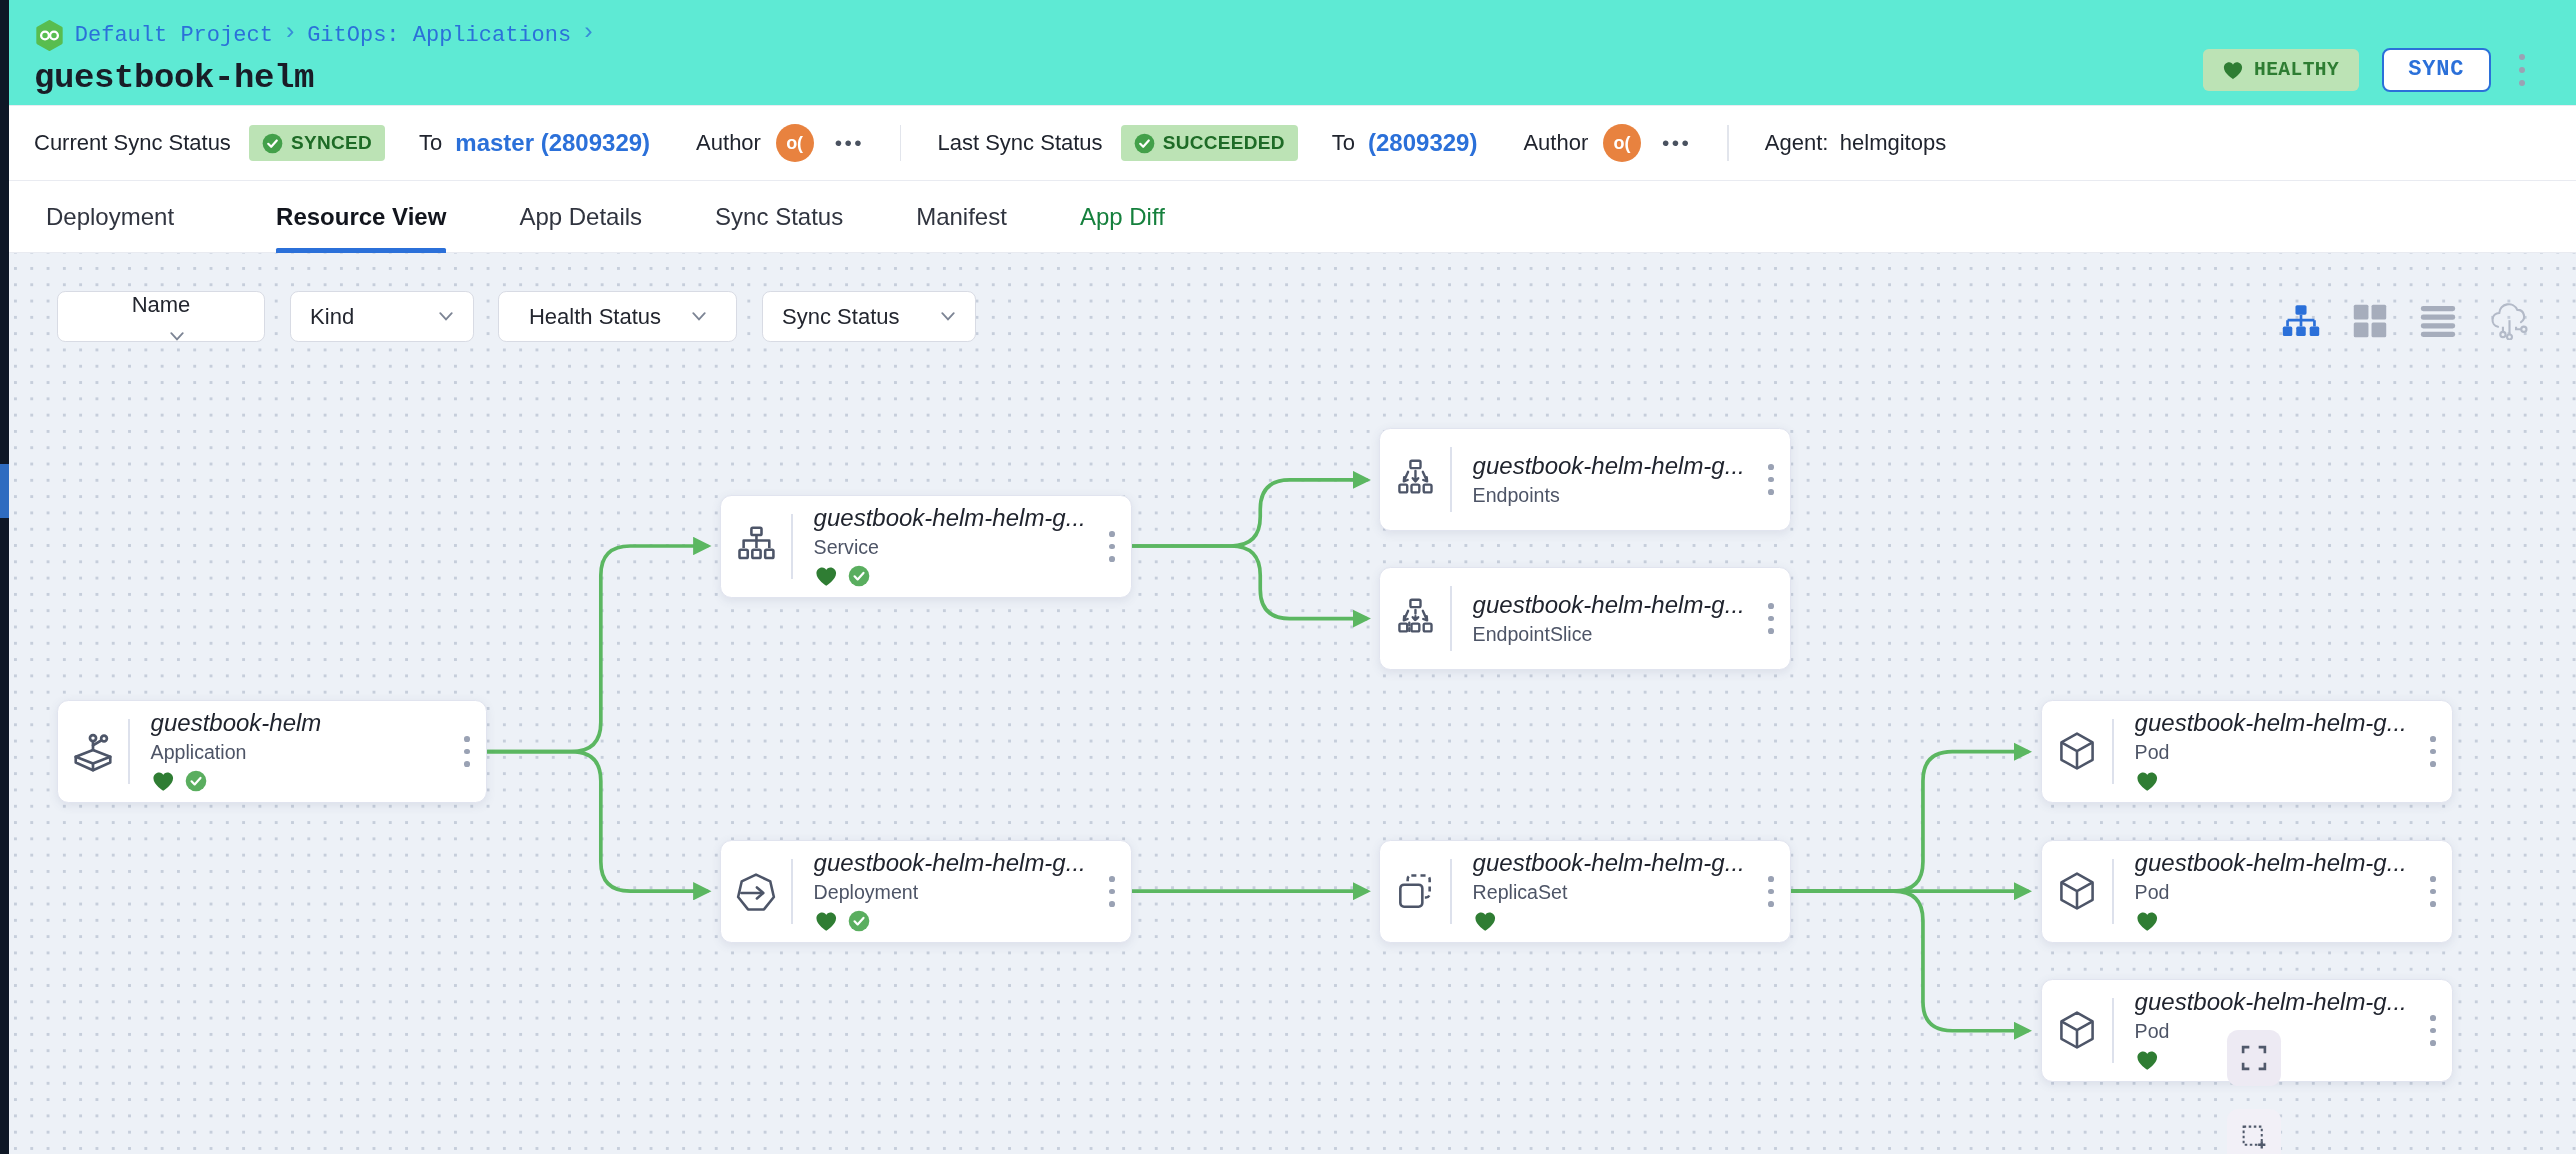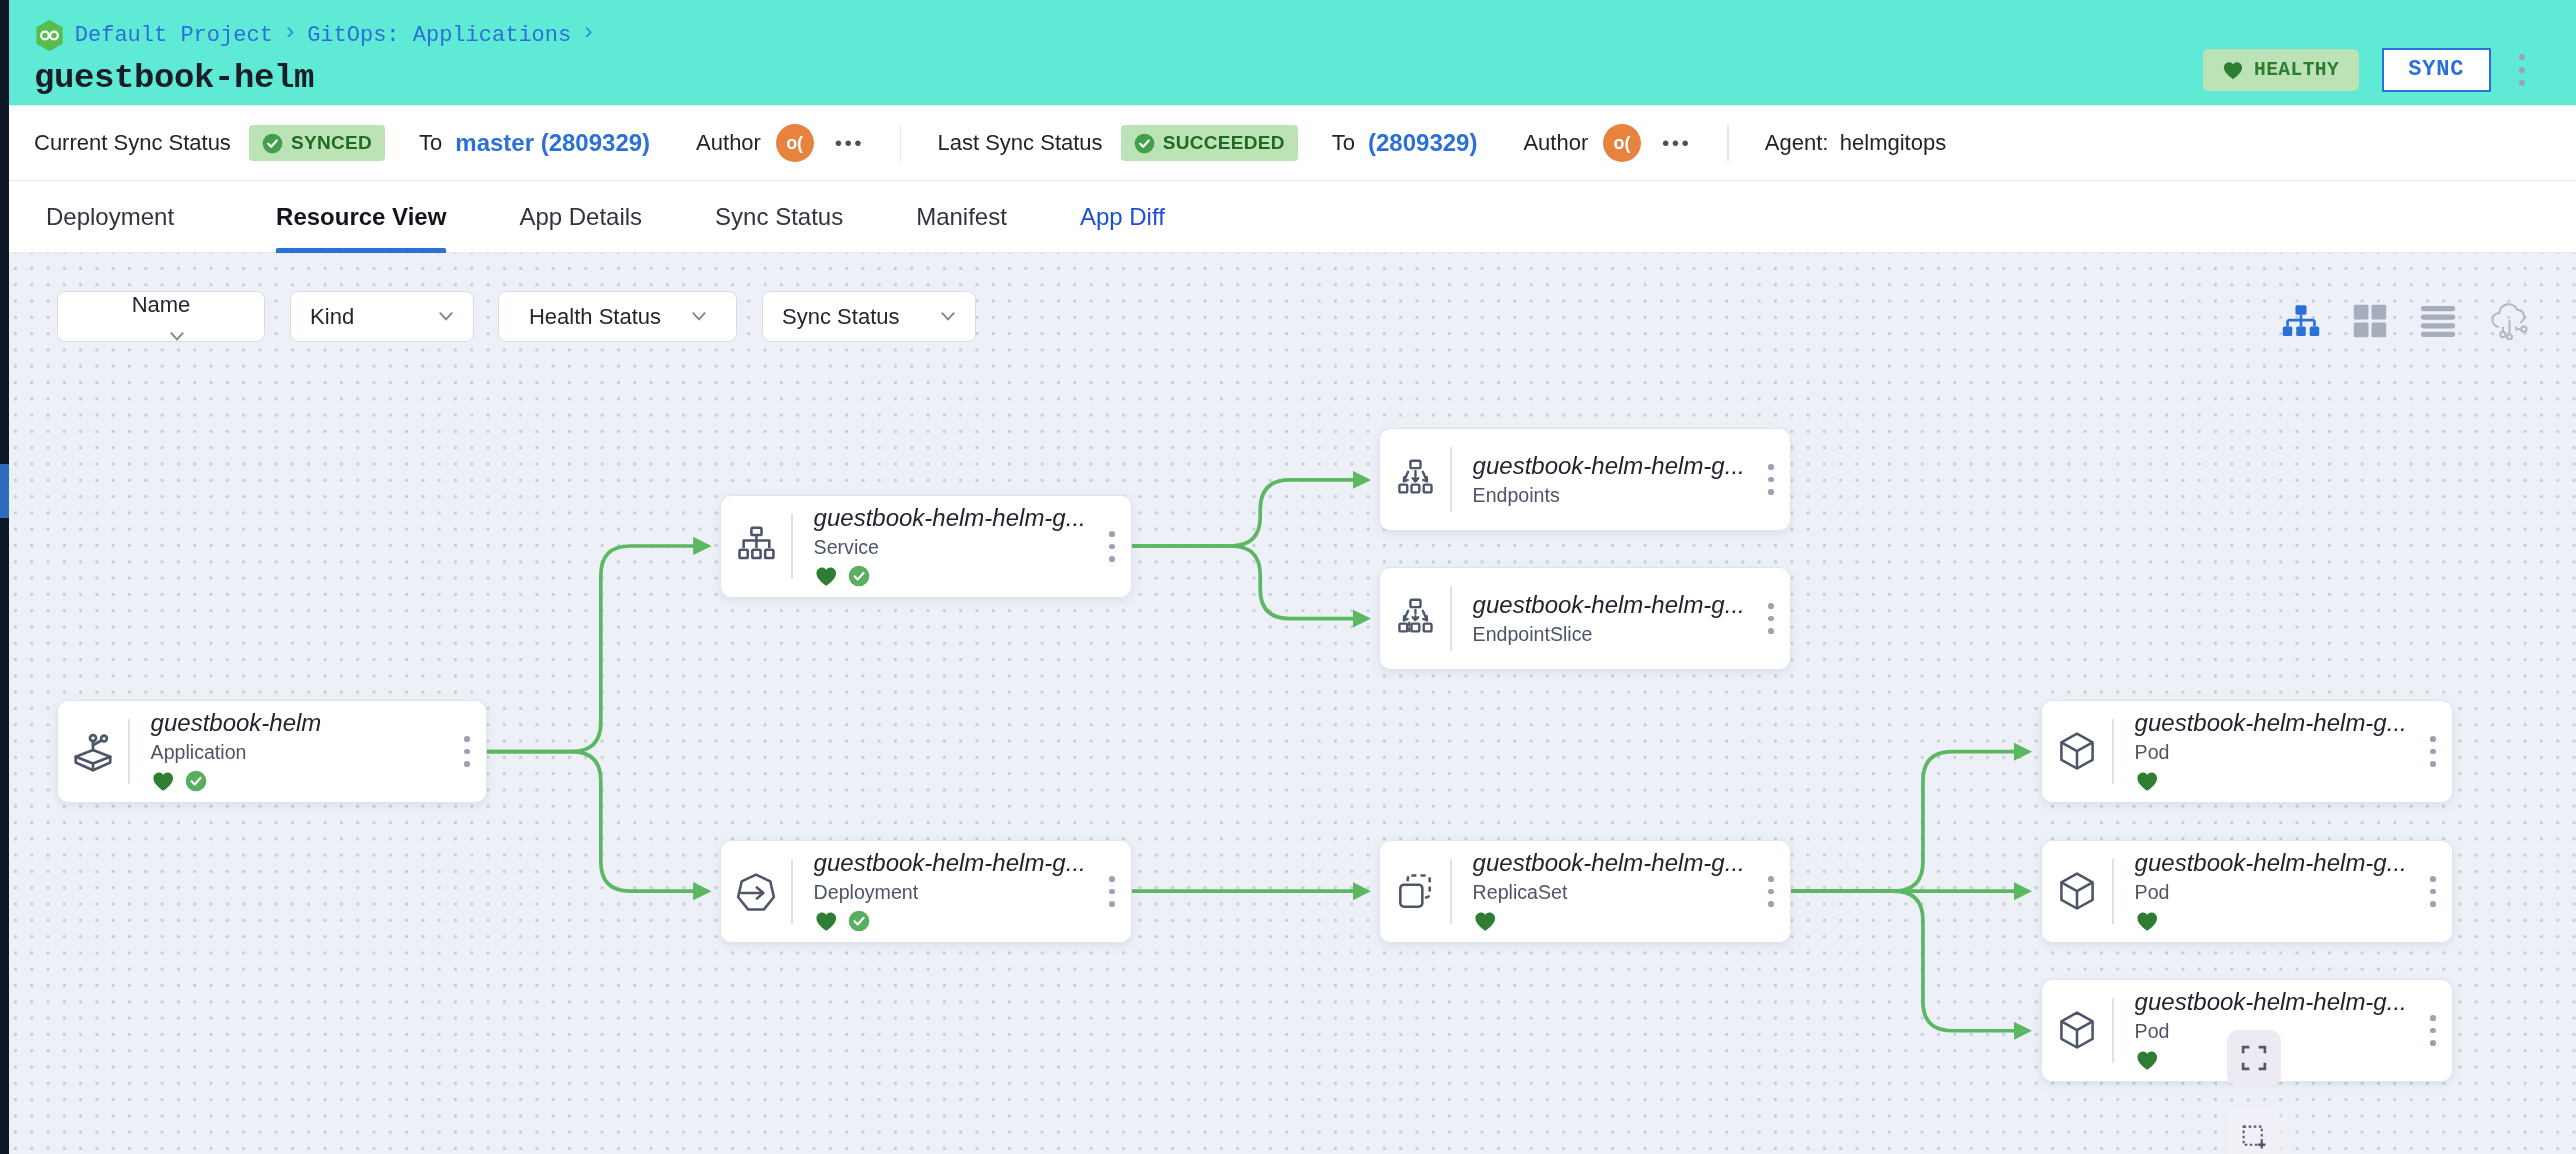--- a/index.html
+++ b/index.html
@@ -14,21 +14,21 @@
   
   header { position:relative; height:106px; background:#5eead4; border-bottom:1.6px solid #e9ebf1; padding:19.6px 0 0 34px;font-family:Liberation Mono, monospace; }
   .crumb-row { display:flex; align-items:center; gap:9.8px; }
   .crumb-row a { color:#2b70d9; font-size:22px; text-decoration:none; cursor:pointer; }
   .crumb-sep { color:#2b70d9; opacity:.75; font-size:24.5px; line-height:22px; transform:translateY(-1.6px); }
   h1.page-title { margin-top:8.2px; font-size:34px; font-weight:700; color:#191d27; letter-spacing:-0.4px; }
   .header-actions { position:absolute; right:46px; top:48px; display:flex; align-items:center; gap:23px; }
   .health-badge { display:flex; align-items:center; gap:9.8px; background:#bce3b5; color:#2e7d33;
     font-weight:700; font-size:19.6px; letter-spacing:0.4px; border-radius:5.7px; padding:9.8px 19.6px; }
   .sync-btn { background:#fff; border:2.4px solid #2b70d9; color:#2b70d9; font-weight:700; font-size:22px;
-    letter-spacing:0.8px; border-radius:1px; padding:7.3px 24.5px; cursor:pointer; font-family:inherit; }
+    letter-spacing:0.8px; border-radius:8px; padding:7.3px 24.5px; cursor:pointer; font-family:inherit; }
   .kebab { display:flex; flex-direction:column; gap:6.5px; padding:4.9px; cursor:pointer; }
   .kebab i { width:6.5px; height:6.5px; border-radius:50%; background:#9aa2b4; }
 
   
   .status-bar { height:75px; background:#fff; border-bottom:1.6px solid #e9ebf1; display:flex; align-items:center;
     padding-left:34px; font-size:22px; }
   .sb-group { display:flex; align-items:center; }
   .sb-label { color:#20242e; }
   .pill { display:flex; align-items:center; gap:8.2px; background:#bce3b5; color:#1e6b26; font-weight:700;
     font-size:19px; letter-spacing:0.3px; border-radius:4px; padding:7.3px 13px; margin-left:18px; }
@@ -39,21 +39,21 @@
     font-weight:700; font-size:18px; display:flex; align-items:center; justify-content:center; }
   .more-dots { margin-left:21px; color:#4a5260; font-size:21px; letter-spacing:2.4px; cursor:pointer; }
   .v-div { width:1.6px; height:36px; background:#e2e5ec; margin:0 36px; }
   .agent { display:flex; align-items:center; gap:11.4px; }
 
   
   .tabs { height:72px; background:#fff; border-bottom:1.6px solid #e9ebf1; display:flex; align-items:stretch;
     gap:73px; padding-left:46px; }
   .tab { position:relative; display:flex; align-items:center; font-size:24px; color:#30343f; cursor:pointer; }
   .tab.active { font-weight:700; color:#12151d;margin-left:29px; }
-  .tab.disabled { color:#1d4ed8; cursor:default;text-align:right; }
+  .tab.disabled { color:#15803d; cursor:default;text-align:right; }
   .tab .underline { position:absolute; left:0; right:0; bottom:-1.6px; height:5.7px; background:#2b70d9; border-radius:1.6px; }
 
   
   .canvas { position:relative; height:901px; background:#edf1f7;
     background-image:radial-gradient(circle, #c6cedb 1.5px, transparent 1.6px);
     background-size:16.3px 16.3px; background-position:7.3px 7.3px; overflow:hidden; }
   .edges { position:absolute; left:0; top:0; z-index:1; }
 
   .filters { position:absolute; left:57px; top:38px; display:flex; gap:24.5px; z-index:3; }
   .filter-btn { display:flex; align-items:center; justify-content:space-between; background:#fff;

